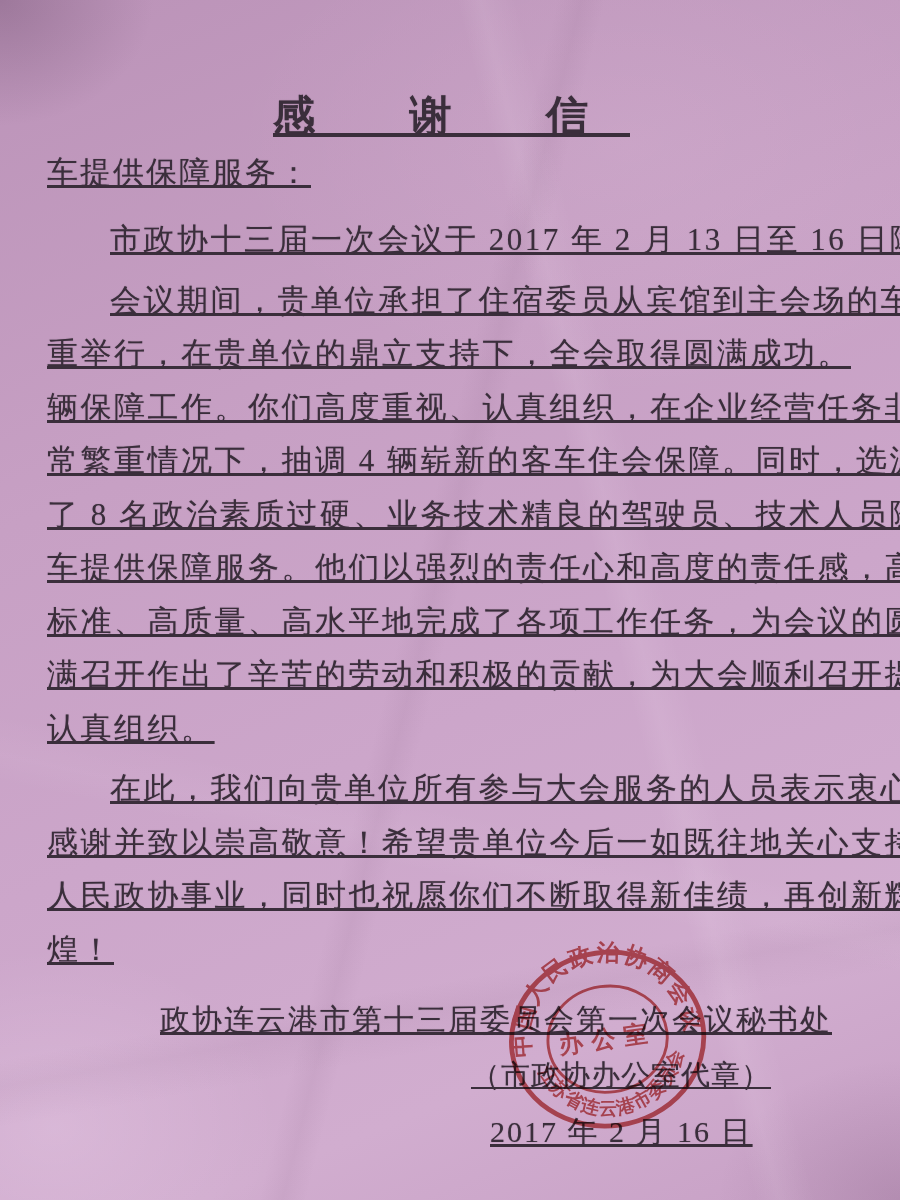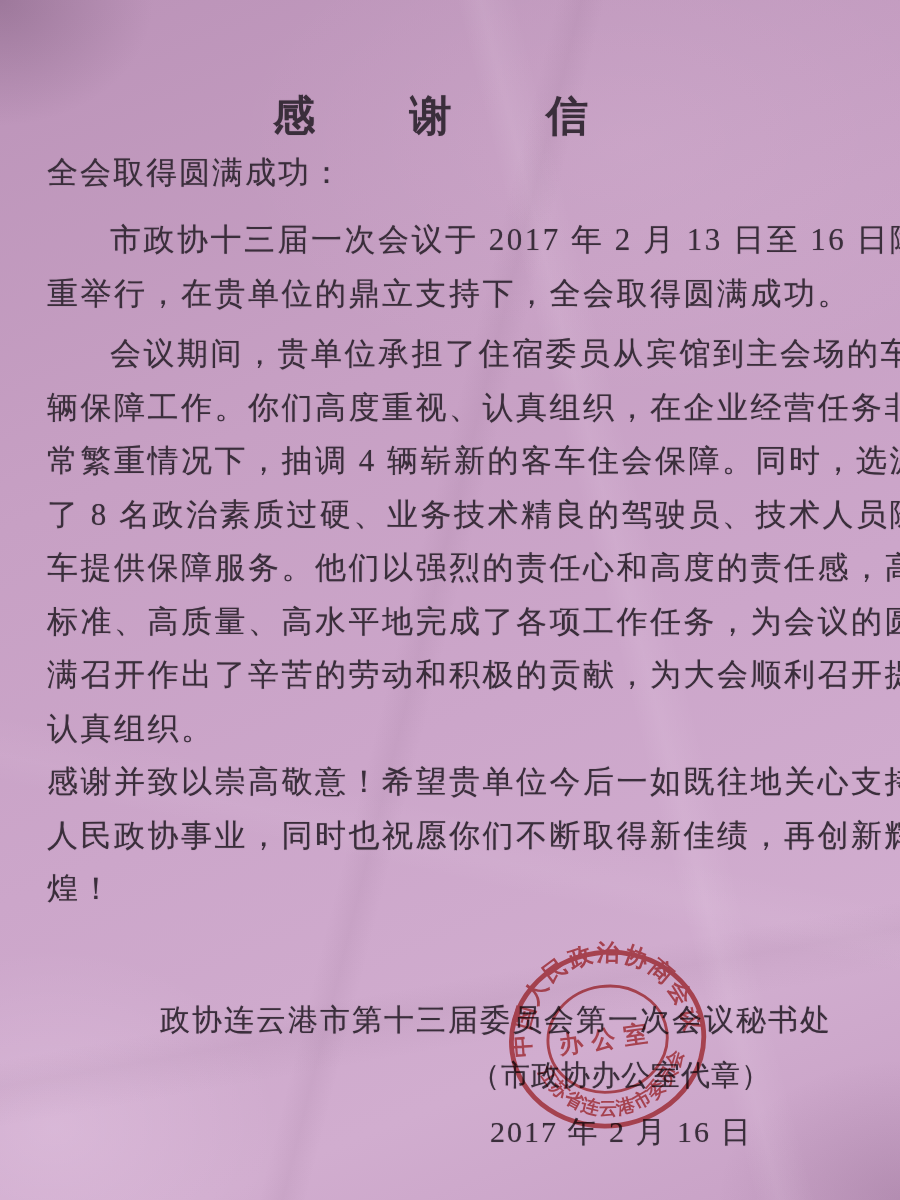--- a/index.html
+++ b/index.html
@@ -22,21 +22,21 @@
   .photo::before {
     content: "";
     position: absolute; inset: 0;
     background:
       linear-gradient(104deg, transparent 46.5%, rgba(110,72,106,0.07) 48.5%, transparent 50.5%),
       linear-gradient(76deg,  transparent 63%,  rgba(255,240,255,0.09) 65%, transparent 68%),
       linear-gradient(170deg, transparent 78%,  rgba(110,72,106,0.06) 80%, transparent 83%),
       linear-gradient(12deg,  transparent 30%,  rgba(255,240,255,0.05) 32%, transparent 35%);
     pointer-events: none;
   }
-  .ink { color: #3a2e3b; text-shadow: 0 0 1px rgba(58,46,59,0.45); }
+  .ink { color: #3a2e3b; text-shadow: 0 0 1px rgba(58,46,59,0.45); text-decoration: underline; }
 
   .title {
     position: absolute; left: 47px; right: 44px; top: 88px;
     text-align: center;
     font-size: 42px; font-weight: bold;
     letter-spacing: 1.0em;
     white-space: nowrap;
   }
   .salutation {
     position: absolute; left: 47px; top: 152px;
@@ -68,33 +68,34 @@
   }
   .seal text { font-family: "Liberation Serif", "DejaVu Serif", serif; font-weight: bold; }
 </style>
 </head>
 <body>
 
 <div class="photo">
 
   <div class="title ink">感 谢 信</div>
 
-  <div class="salutation ink">全会取得圆满成功：</div>
+  <div class="salutation ink">车提供保障服务：</div>
 
   <div class="body-lines ink">
     <div class="line para-start">市政协十三届一次会议于 2017 年 2 月 13 日至 16 日隆</div>
+    <div class="line para-start">会议期间，贵单位承担了住宿委员从宾馆到主会场的车</div>
     <div class="line">重举行，在贵单位的鼎立支持下，全会取得圆满成功。</div>
-    <div class="line para-start">会议期间，贵单位承担了住宿委员从宾馆到主会场的车</div>
     <div class="line">辆保障工作。你们高度重视、认真组织，在企业经营任务非</div>
     <div class="line">常繁重情况下，抽调 4 辆崭新的客车住会保障。同时，选派</div>
     <div class="line">了 8 名政治素质过硬、业务技术精良的驾驶员、技术人员随</div>
     <div class="line">车提供保障服务。他们以强烈的责任心和高度的责任感，高</div>
     <div class="line">标准、高质量、高水平地完成了各项工作任务，为会议的圆</div>
     <div class="line">满召开作出了辛苦的劳动和积极的贡献，为大会顺利召开提</div>
     <div class="line">认真组织。</div>
+    <div class="line para-start">在此，我们向贵单位所有参与大会服务的人员表示衷心</div>
     <div class="line">感谢并致以崇高敬意！希望贵单位今后一如既往地关心支持</div>
     <div class="line">人民政协事业，同时也祝愿你们不断取得新佳绩，再创新辉</div>
     <div class="line">煌！</div>
   </div>
 
   <div class="sig-org ink">政协连云港市第十三届委员会第一次会议秘书处</div>
   <div class="sig-note ink">（市政协办公室代章）</div>
   <div class="sig-date ink">2017 年 2 月 16 日</div>
 
   <svg class="seal" viewBox="0 0 220 200">

